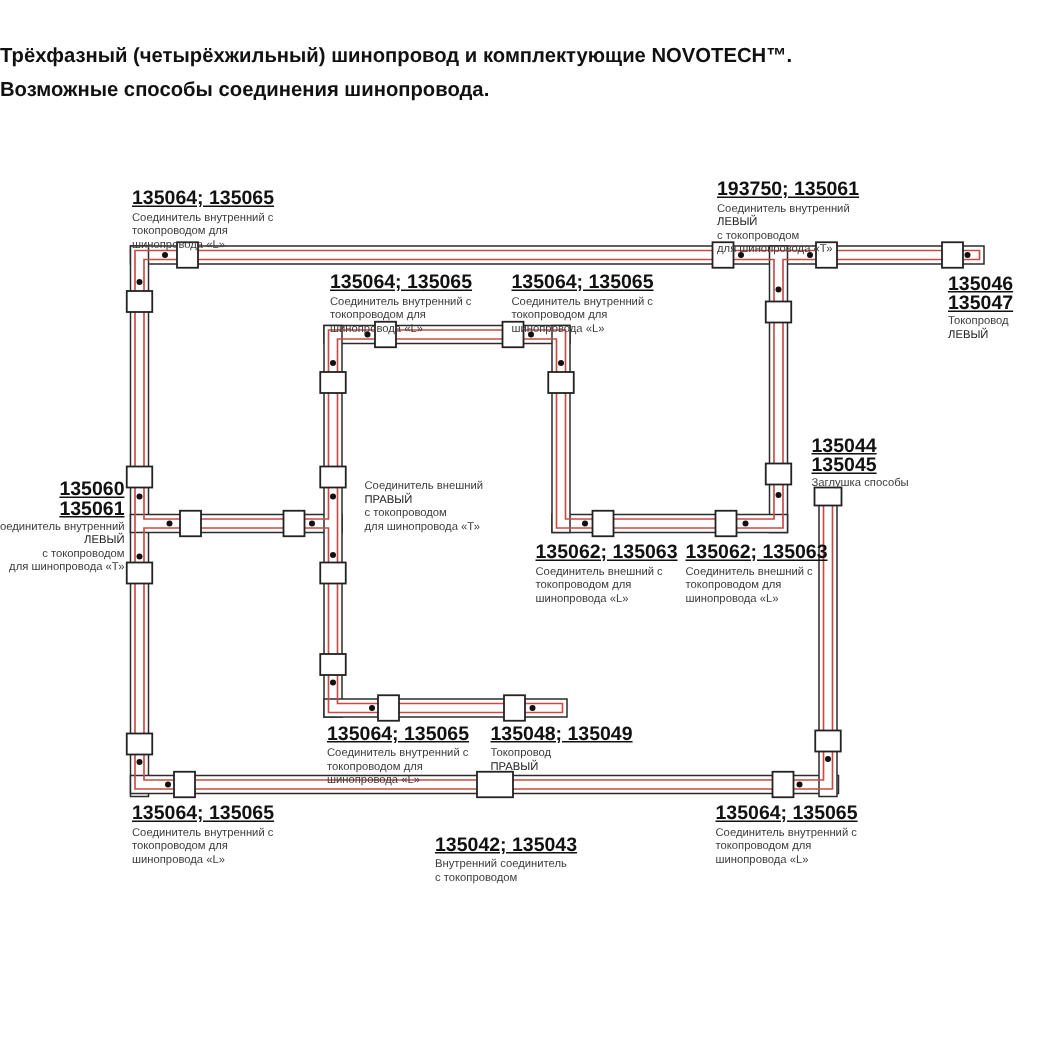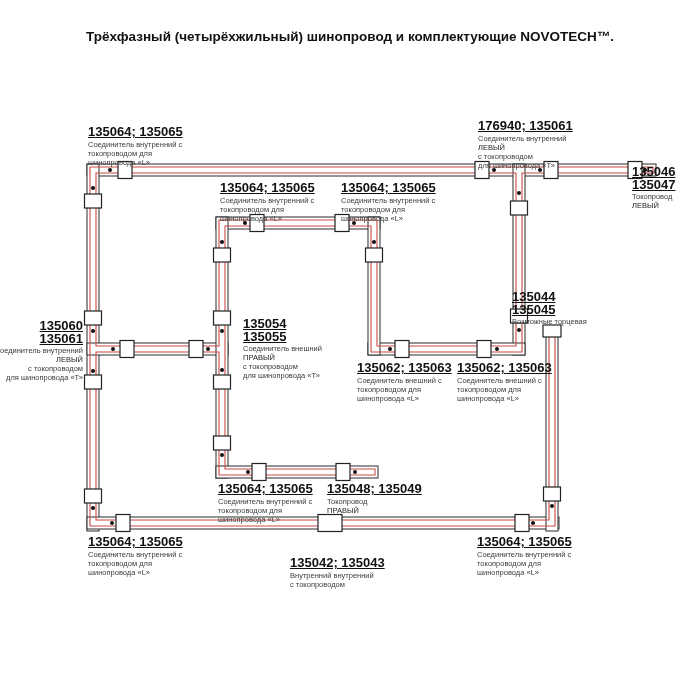--- a/index.html
+++ b/index.html
@@ -1,19 +1,19 @@
 <!DOCTYPE html>
 <html><head>
 <meta charset="utf-8">
 <style>
   html,body{margin:0;padding:0;background:#fff;}
   #stage{position:relative;width:700px;height:700px;background:#fff;overflow:hidden;
          font-family:"Liberation Sans", sans-serif;}
   #diagram-svg{position:absolute;left:0;top:0;}
-  .title{position:absolute;left:0;top:26px;width:700px;text-align:center;
+  .title{position:absolute;left:0;top:26px;width:700px;
          font-weight:bold;font-size:13.5px;color:#111;line-height:1.7;}
   .lbl{position:absolute;color:#111;}
   .lbl .code{font-weight:bold;font-size:13px;line-height:12.5px;white-space:pre-line;color:#111;text-decoration:underline;}
   .lbl .desc{font-size:7.5px;line-height:9px;color:#3c3c3c;margin-top:1px;}
   .lbl .desc span{display:block;white-space:nowrap;}
   .lbl .desc span.b{font-weight:normal;color:#222;}
   .lbl.ra{text-align:right;}
 </style>
 </head>
 <body>
@@ -111,33 +111,34 @@
     <circle cx="248" cy="472" r="2"></circle>
         <circle cx="355" cy="472" r="2"></circle>
     <circle cx="112" cy="523" r="2"></circle>
         <circle cx="533" cy="523" r="2"></circle>
     <circle cx="552" cy="506" r="2"></circle>
   </g>
 </svg>
 
   <div class="title">
     <div>Трёхфазный (четырёхжильный) шинопровод и комплектующие NOVOTECH™.</div>
+    <div>Возможные способы соединения шинопровода.</div>
   </div>
 
   <div class="lbl" style="left:88px;top:126px">
     <div class="code">135064; 135065</div>
     <div class="desc">
       <span>Соединитель внутренний с</span>
       <span>токопроводом для</span>
       <span>шинопровода «L»</span>
     </div>
   </div>
 
   <div class="lbl" style="left:478px;top:120px">
-    <div class="code">176940; 135061</div>
+    <div class="code">193750; 135061</div>
     <div class="desc">
       <span>Соединитель внутренний</span>
       <span class="b">ЛЕВЫЙ</span>
       <span>с токопроводом</span>
       <span>для шинопровода «Т»</span>
     </div>
   </div>
 
   <div class="lbl" style="left:220px;top:182px">
     <div class="code">135064; 135065</div>
@@ -150,51 +151,49 @@
 
   <div class="lbl" style="left:341px;top:182px">
     <div class="code">135064; 135065</div>
     <div class="desc">
       <span>Соединитель внутренний с</span>
       <span>токопроводом для</span>
       <span>шинопровода «L»</span>
     </div>
   </div>
 
-  <div class="lbl" style="left:632px;top:166px">
+  <div class="lbl" style="left:632px;top:183px">
     <div class="code">135046
 135047</div>
     <div class="desc">
       <span>Токопровод</span>
       <span class="b">ЛЕВЫЙ</span>
     </div>
   </div>
 
-  <div class="lbl" style="left:512px;top:291px">
+  <div class="lbl" style="left:541px;top:291px">
     <div class="code">135044
 135045</div>
     <div class="desc">
-      <span>Возможные торцевая</span>
+      <span>Заглушка способы</span>
     </div>
   </div>
 
   <div class="lbl ra" style="right:617px;top:320px">
     <div class="code">135060
 135061</div>
     <div class="desc">
       <span>Соединитель внутренний</span>
       <span class="b">ЛЕВЫЙ</span>
       <span>с токопроводом</span>
       <span>для шинопровода «Т»</span>
     </div>
   </div>
 
   <div class="lbl" style="left:243px;top:318px">
-    <div class="code">135054
-135055</div>
     <div class="desc">
       <span>Соединитель внешний</span>
       <span class="b">ПРАВЫЙ</span>
       <span>с токопроводом</span>
       <span>для шинопровода «Т»</span>
     </div>
   </div>
 
   <div class="lbl" style="left:357px;top:362px">
     <div class="code">135062; 135063</div>
@@ -236,21 +235,21 @@
     <div class="desc">
       <span>Соединитель внутренний с</span>
       <span>токопроводом для</span>
       <span>шинопровода «L»</span>
     </div>
   </div>
 
   <div class="lbl" style="left:290px;top:557px">
     <div class="code">135042; 135043</div>
     <div class="desc">
-      <span>Внутренний внутренний</span>
+      <span>Внутренний соединитель</span>
       <span>с токопроводом</span>
     </div>
   </div>
 
   <div class="lbl" style="left:477px;top:536px">
     <div class="code">135064; 135065</div>
     <div class="desc">
       <span>Соединитель внутренний с</span>
       <span>токопроводом для</span>
       <span>шинопровода «L»</span>

